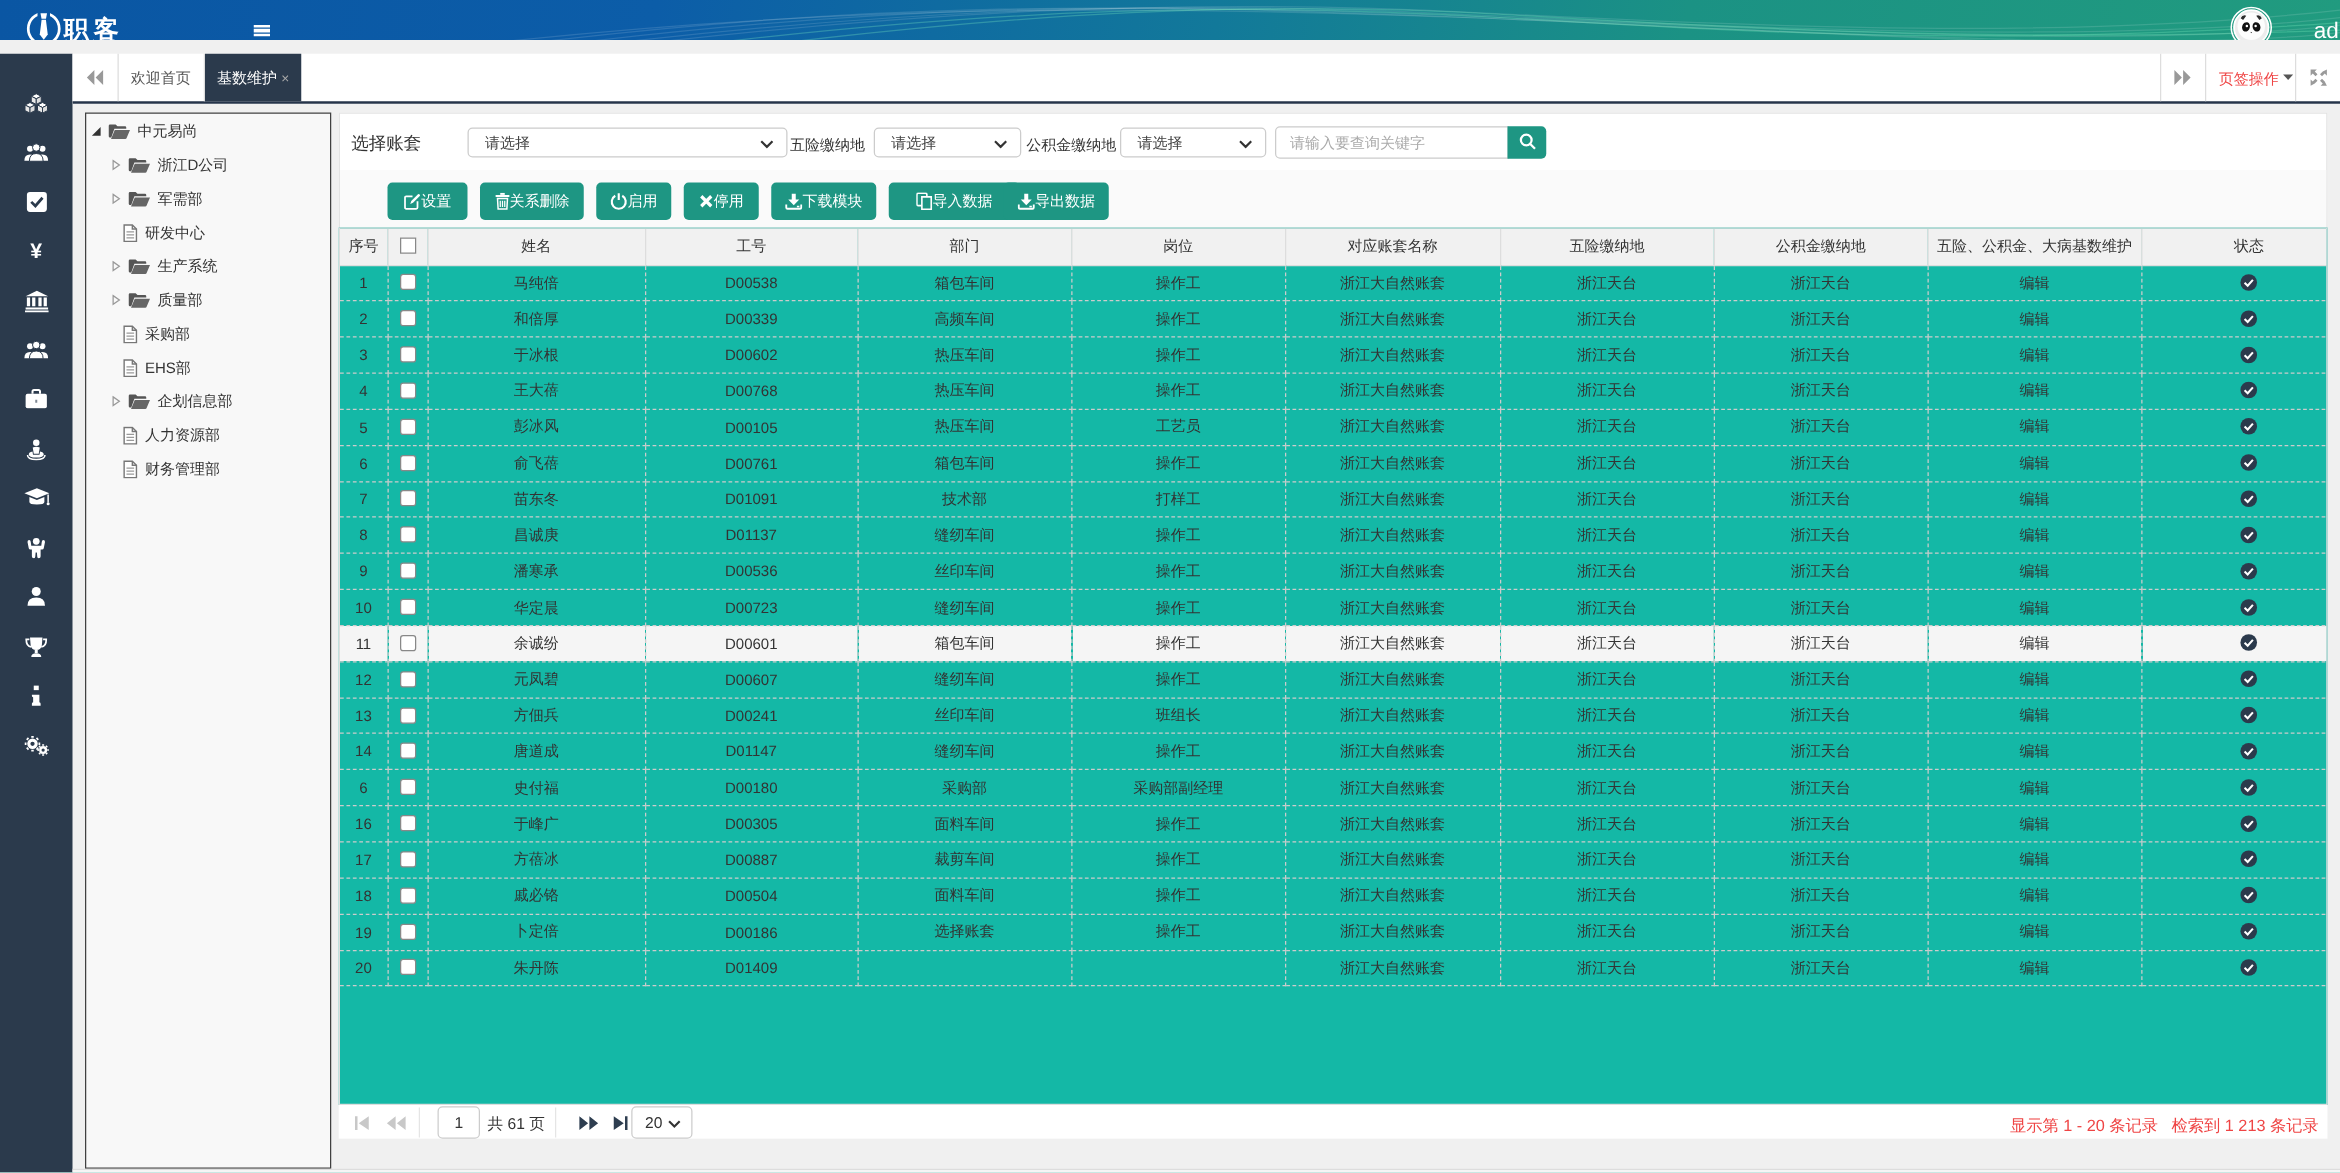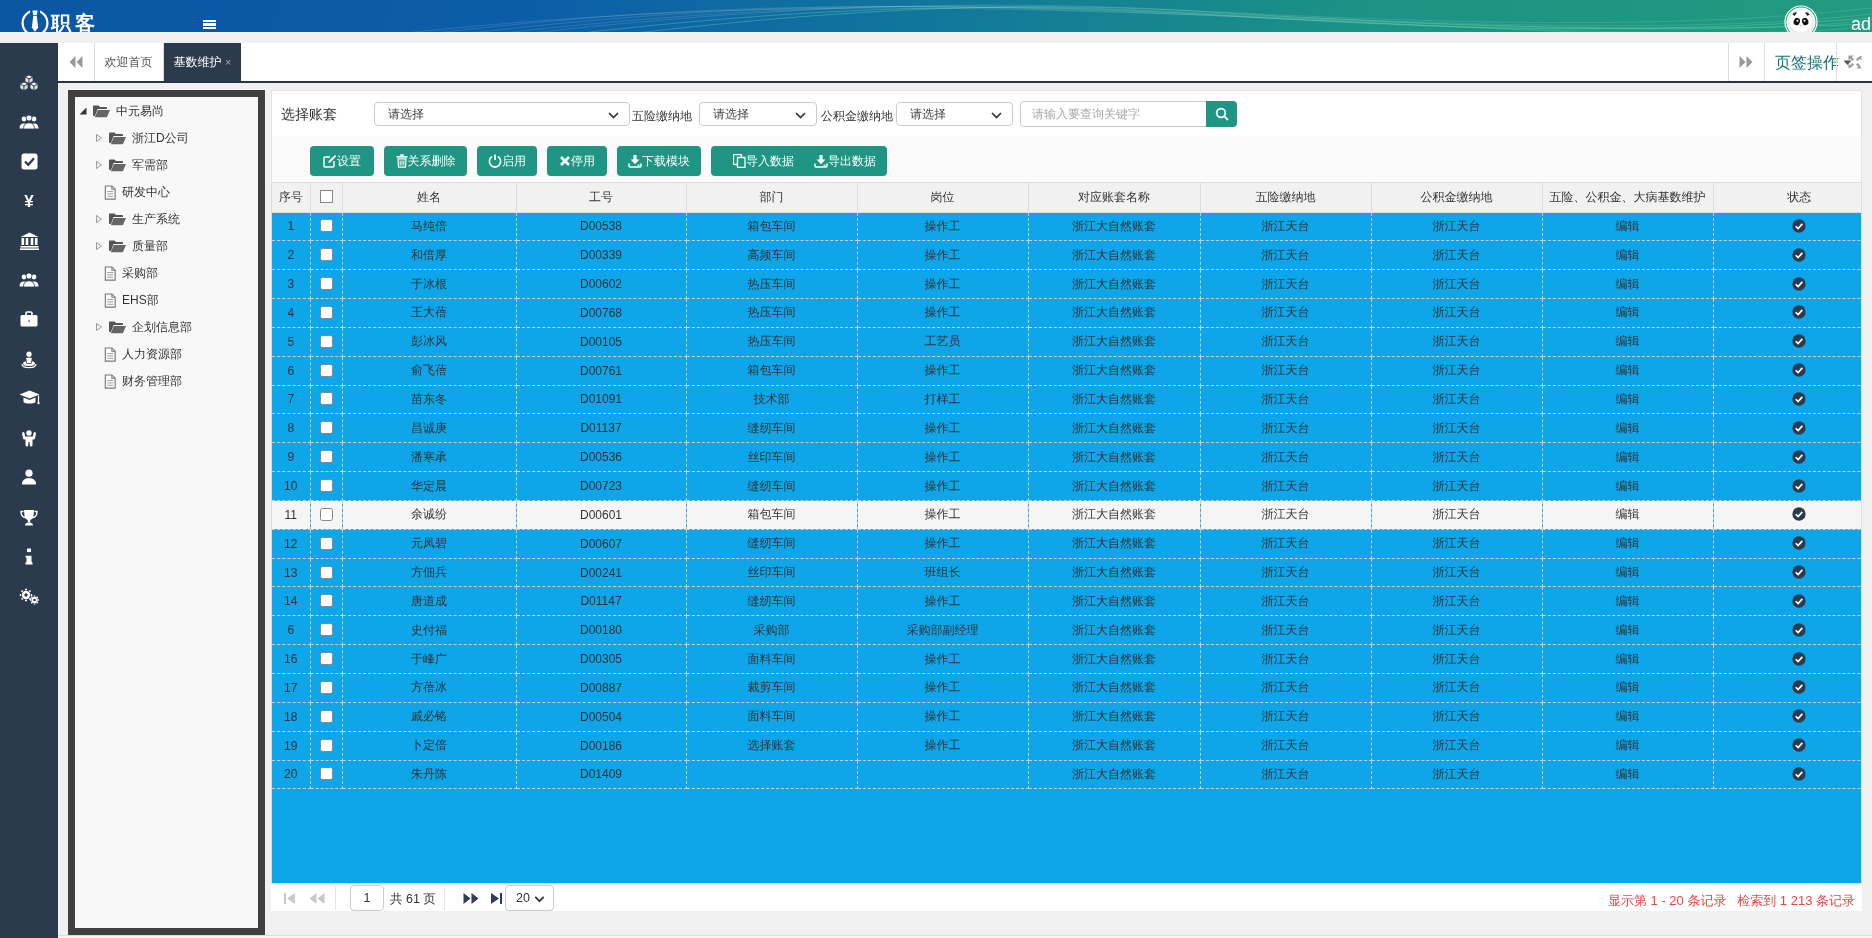--- a/index.html
+++ b/index.html
@@ -2,31 +2,31 @@
 <html><head><meta charset="utf-8">
 <style>
 * {margin:0;padding:0;box-sizing:border-box}
 html,body {width:1872px;height:938px;overflow:hidden;font-family:"Liberation Sans",sans-serif;background:#f0f0f0}
 #page {position:relative;width:1872px;height:938px}
 #hdr {position:absolute;left:0;top:0;width:1872px;height:32px;background:linear-gradient(100deg,#0a56a3 0%,#0c5da8 28%,#12799a 52%,#1b9284 72%,#219b7f 100%);overflow:hidden}
 #sbar {position:absolute;left:0;top:43px;width:58px;height:895px;background:#2b3a4c}
 .sic {position:absolute;left:0;width:58px;text-align:center}
 #tabbar {position:absolute;left:58px;top:43px;width:1814px;height:40px;background:#fff;border-bottom:2px solid #26344a}
 .tdiv {position:absolute;top:0;width:1px;height:38px;background:#ddd}
-#treep {position:absolute;left:68px;top:90px;width:197px;height:845px;background:#f8f8f8;border:7px solid #404040}
+#treep {position:absolute;left:68px;top:90px;width:197px;height:845px;background:#f8f8f8;border:1px solid #404040}
 .titem {position:absolute;height:26px;display:flex;align-items:center;font-size:12px;color:#333;white-space:nowrap}
 #mainp {position:absolute;left:271px;top:90px;width:1591px;height:821px;background:#fff;border:1px solid #e3e3e3}
 .flabel {position:absolute;top:106px;font-size:14px;color:#333;white-space:nowrap}
 .flabel2 {position:absolute;top:108px;font-size:12px;color:#333;white-space:nowrap}
 .fsel {position:absolute;top:102px;height:24px;background:#fff;border:1px solid #ccc;border-radius:4px;font-size:12px;color:#444;display:flex;align-items:center;padding:0 10px 0 13px}
 .fsel .chev {position:absolute;right:10px;top:9px}
 #srchin {position:absolute;left:1020px;top:101px;width:187px;height:26px;border:1px solid #ccc;border-radius:4px 0 0 4px;background:#fff;font-size:12px;color:#aaa;line-height:24px;padding-left:11px}
 #srchbtn {position:absolute;left:1206px;top:101px;width:31px;height:26px;background:#1e9683;border-radius:0 4px 4px 0;text-align:center;line-height:29px}
 .tbtn {position:absolute;top:146px;height:30px;background:#1e9683;border-radius:4px;color:#fff;font-size:12px;display:flex;align-items:center;justify-content:center;gap:0}
-#tblwrap {position:absolute;left:271px;top:182px;width:1591px;height:702px;border:1px solid #ddd;background:#0ea5e9;overflow:hidden}
+#tblwrap {position:absolute;left:271px;top:182px;width:1591px;height:702px;border:1px solid #ddd;background:#14b8a6;overflow:hidden}
 table {border-collapse:collapse;table-layout:fixed;width:1613px;font-size:12px;color:#333}
 th {background:#f1f1f1;height:29px;font-weight:normal;border-right:1px solid #ddd;border-bottom:1px solid #ddd;text-align:center;padding:0}
 td {height:28.85px;border-right:1px dashed #ccc;border-bottom:1px dashed #ccc;text-align:center;padding:0;overflow:hidden;white-space:nowrap}
 th:last-child,td:last-child {border-right:none}
 tr.hl td {background:#f5f5f5}
 .cb {display:inline-block;width:13px;height:13px;border:1px solid #888;border-radius:2.5px;background:#fff;vertical-align:-2px}
 .cbh {display:inline-block;width:13px;height:13px;border:1px solid #888;background:#fff;vertical-align:-2px}
 #pgrow {position:absolute;left:271px;top:884px;width:1591px;height:27px;background:#fff;font-size:12.5px;color:#333}
 .pgico {position:absolute;top:8px}
 #pgright {position:absolute;right:7px;top:8px;font-size:13px;color:#ef4444;white-space:nowrap}
@@ -175,21 +175,21 @@
         <path d="M7.5 1 L1.5 7 L7.5 13 Z M14.5 1 L8.5 7 L14.5 13 Z" fill="#999"></path>
       </svg>
 <div class="tdiv" style="left:36px"></div>
 <div style="position:absolute;left:36px;top:0;width:70px;height:38px;text-align:center;line-height:38px;font-size:12px;color:#555;border-right:1px solid #ddd">欢迎首页</div>
 <div style="position:absolute;left:106px;top:0;width:77px;height:38px;background:#2b3a4c;color:#fff;font-size:12px;line-height:38px;text-align:center">基数维护 <span style="color:#aaa;font-size:11px">×</span></div>
 <div class="tdiv" style="left:1670px"></div>
 <svg width="16" height="14" viewBox="0 0 16 14" style="position:absolute;left:1680px;top:12px">
         <path d="M1.5 1 L7.5 7 L1.5 13 Z M8.5 1 L14.5 7 L8.5 13 Z" fill="#999"></path>
       </svg>
 <div class="tdiv" style="left:1706px"></div>
-<div style="position:absolute;left:1717px;top:0;line-height:40px;font-size:16px;color:#0f766e">页签操作 <svg width="9" height="6" viewBox="0 0 9 6" style="vertical-align:2px">
+<div style="position:absolute;left:1717px;top:0;line-height:40px;font-size:12px;color:#ef4444">页签操作 <svg width="9" height="6" viewBox="0 0 9 6" style="vertical-align:2px">
           <path d="M0.5 0.5 L4.5 5 L8.5 0.5 Z" fill="#555"></path>
         </svg></div>
 <div class="tdiv" style="left:1778px"></div>
 <svg width="14" height="14" viewBox="0 0 14 14" style="position:absolute;left:1790px;top:12px">
         <g fill="#9a9a9a">
           <path d="M0.5 0.5 H5.5 L3.8 2.2 L6 4.4 L4.4 6 L2.2 3.8 L0.5 5.5 Z"></path>
           <path d="M13.5 0.5 V5.5 L11.8 3.8 L9.6 6 L8 4.4 L10.2 2.2 Z"></path>
           <path d="M0.5 13.5 V8.5 L2.2 10.2 L4.4 8 L6 9.6 L3.8 11.8 Z"></path>
           <path d="M13.5 13.5 H8.5 L10.2 11.8 L8 9.6 L9.6 8 L11.8 10.2 Z"></path>
         </g>

